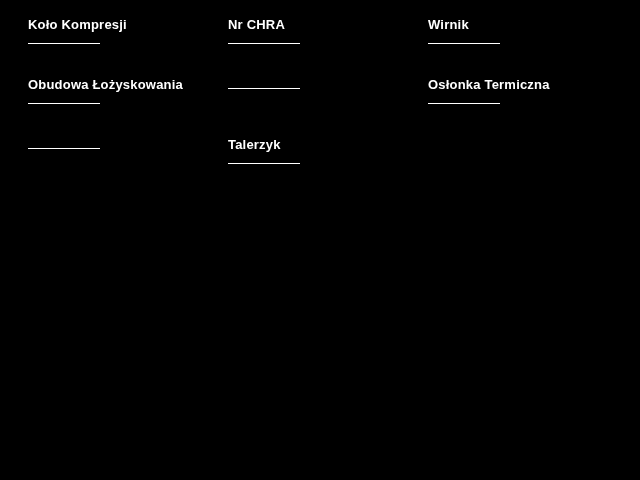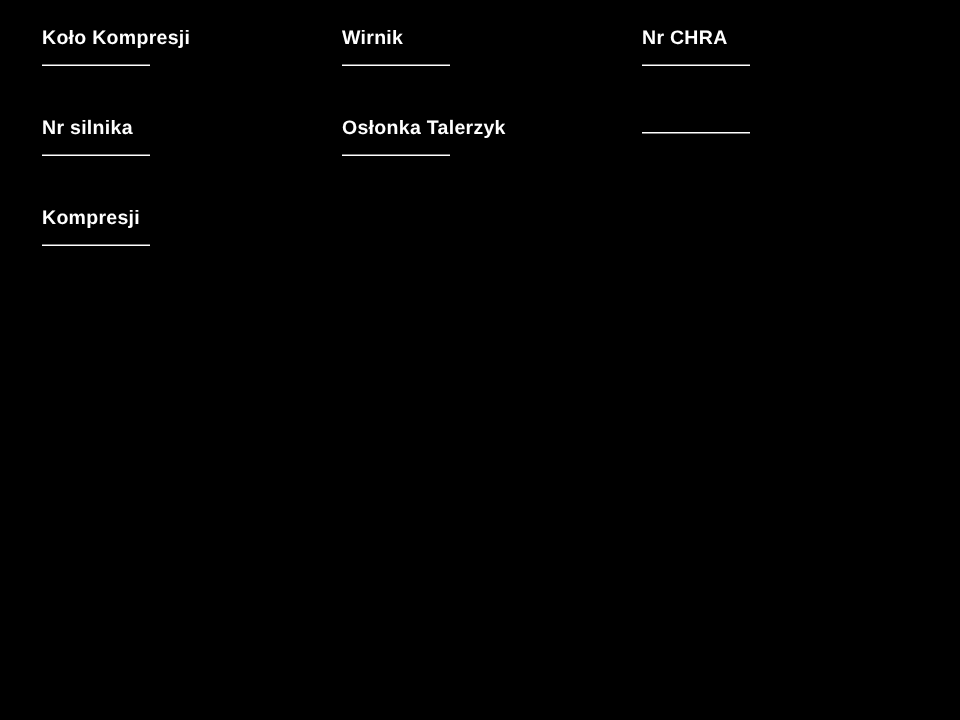--- a/index.html
+++ b/index.html
@@ -61,47 +61,50 @@
 
 <div class="sheet">
   <div class="grid">
 
     <div class="field">
       <span class="field-label">Koło Kompresji</span>
       <span class="field-rule"></span>
     </div>
 
     <div class="field">
+      <span class="field-label">Nr CHRA</span>
+      <span class="field-rule"></span>
+    </div>
+
+    <div class="field">
       <span class="field-label">Wirnik</span>
       <span class="field-rule"></span>
     </div>
 
     <div class="field">
-      <span class="field-label">Nr CHRA</span>
+      <span class="field-label">Obudowa Łożyskowania</span>
       <span class="field-rule"></span>
     </div>
 
 
-
     <div class="field">
-      <span class="field-label">Nr silnika</span>
       <span class="field-rule"></span>
     </div>
 
     <div class="field">
-      <span class="field-label">Osłonka Talerzyk</span>
+      <span class="field-label">Osłonka Termiczna</span>
       <span class="field-rule"></span>
     </div>
 
     <div class="field">
       <span class="field-rule"></span>
     </div>
 
     <div class="field">
-      <span class="field-label">Kompresji</span>
+      <span class="field-label">Talerzyk</span>
       <span class="field-rule"></span>
     </div>
 
 
 
 
   </div>
 </div>
 
 </body></html>

